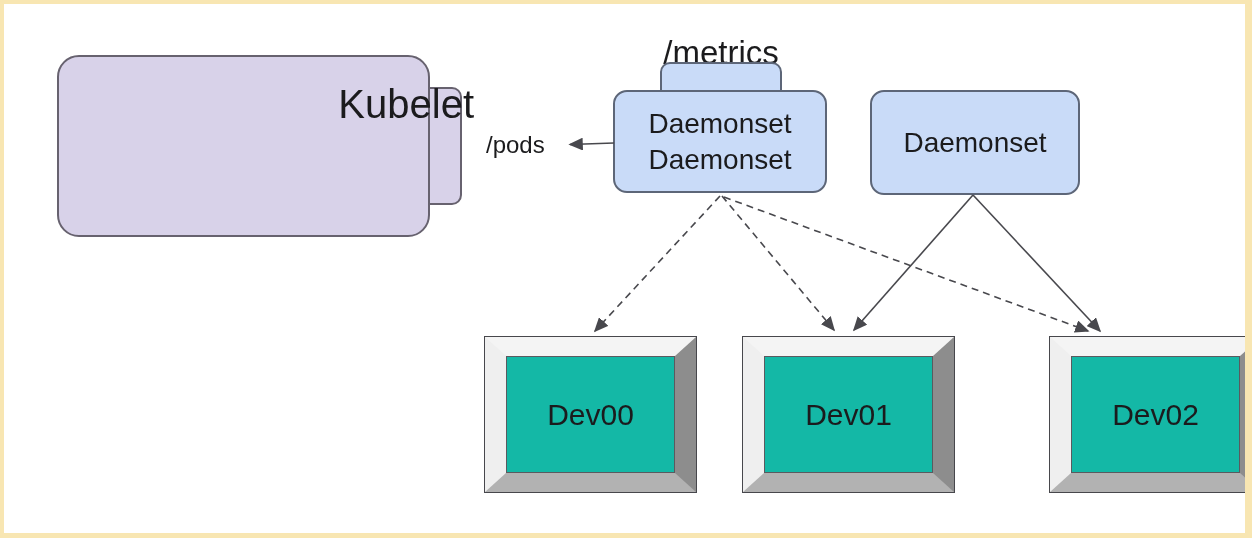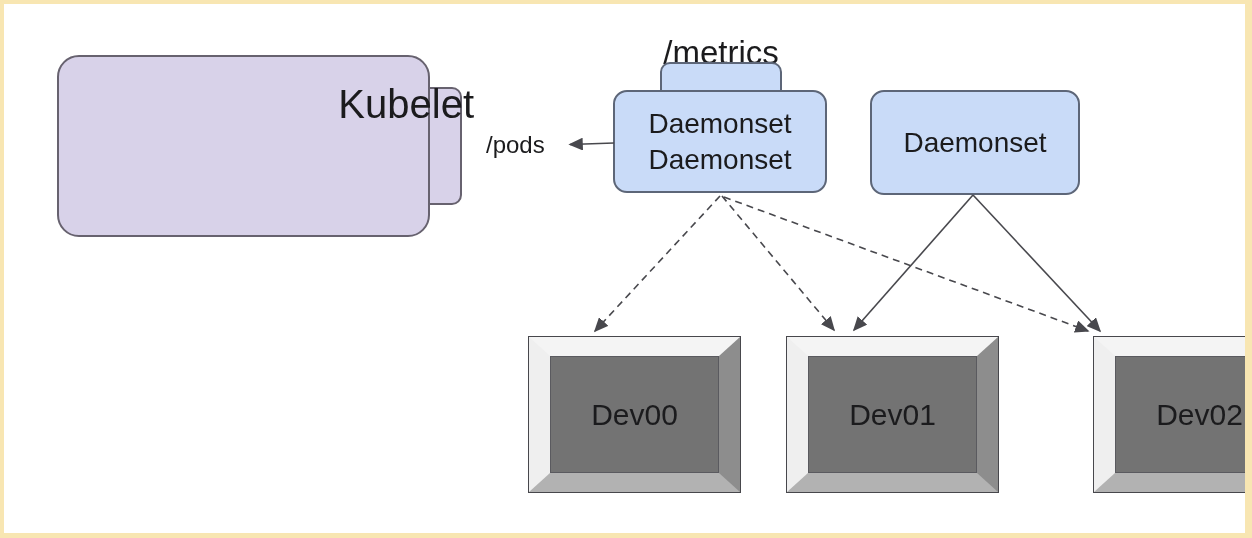--- a/index.html
+++ b/index.html
@@ -67,23 +67,23 @@
   .dev{
     position:absolute;
     width:211px;height:155px;
     box-sizing:border-box;
     border-style:solid;
     border-width:19px 21px 19px 21px;
     border-top-color:#f4f4f4;
     border-left-color:#efefef;
     border-right-color:#8d8d8d;
     border-bottom-color:#b2b2b2;
-    background:#737373;
+    background:#14b8a6;
     box-shadow:0 0 0 1px #47474c;
-    display:flex;align-items:center;justify-content:center;margin-left:44px;
+    display:flex;align-items:center;justify-content:center;
   }
   .dev::before{
     content:"";position:absolute;inset:0;
     border:1px solid #5a5a5f;
     pointer-events:none;
   }
   .dev .dev-label{
     font-size:30px;
     position:relative;
   }

